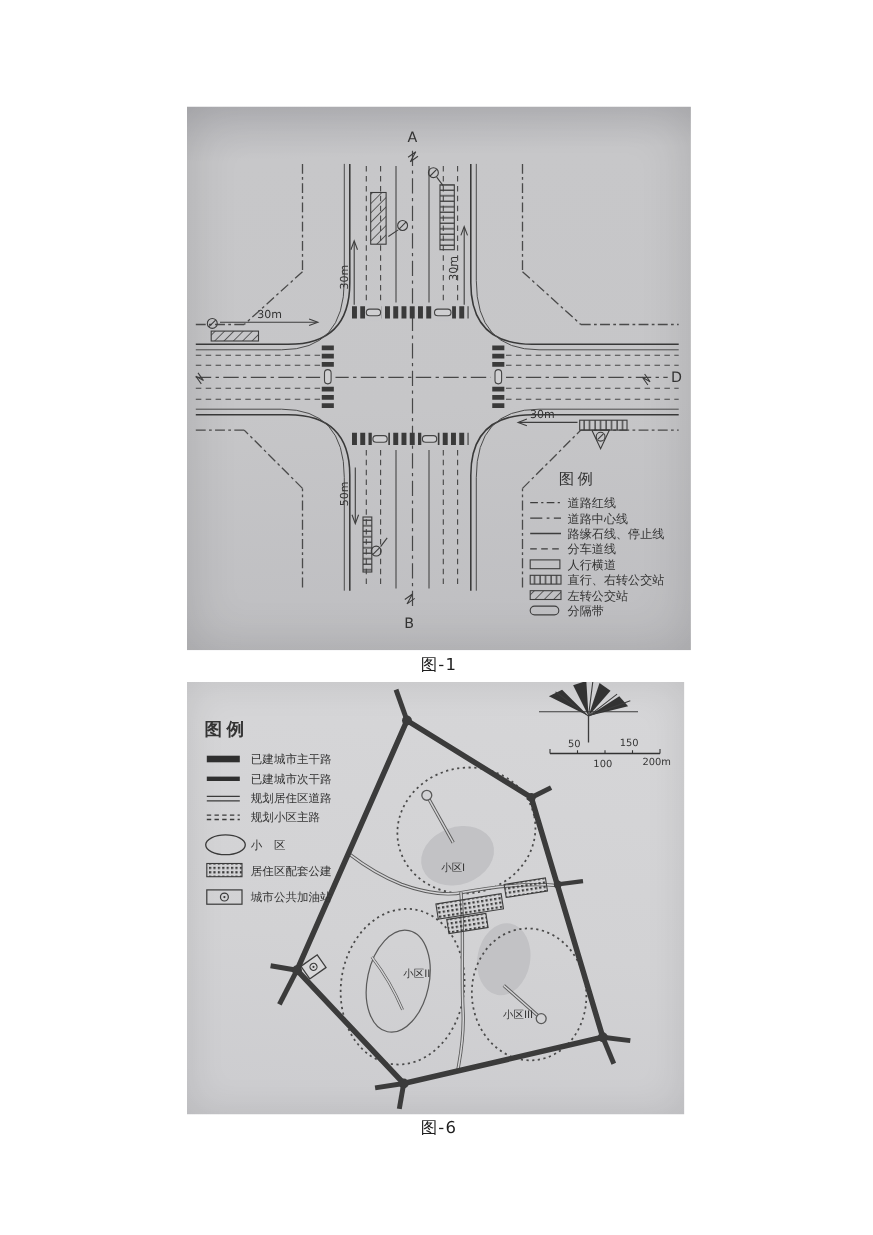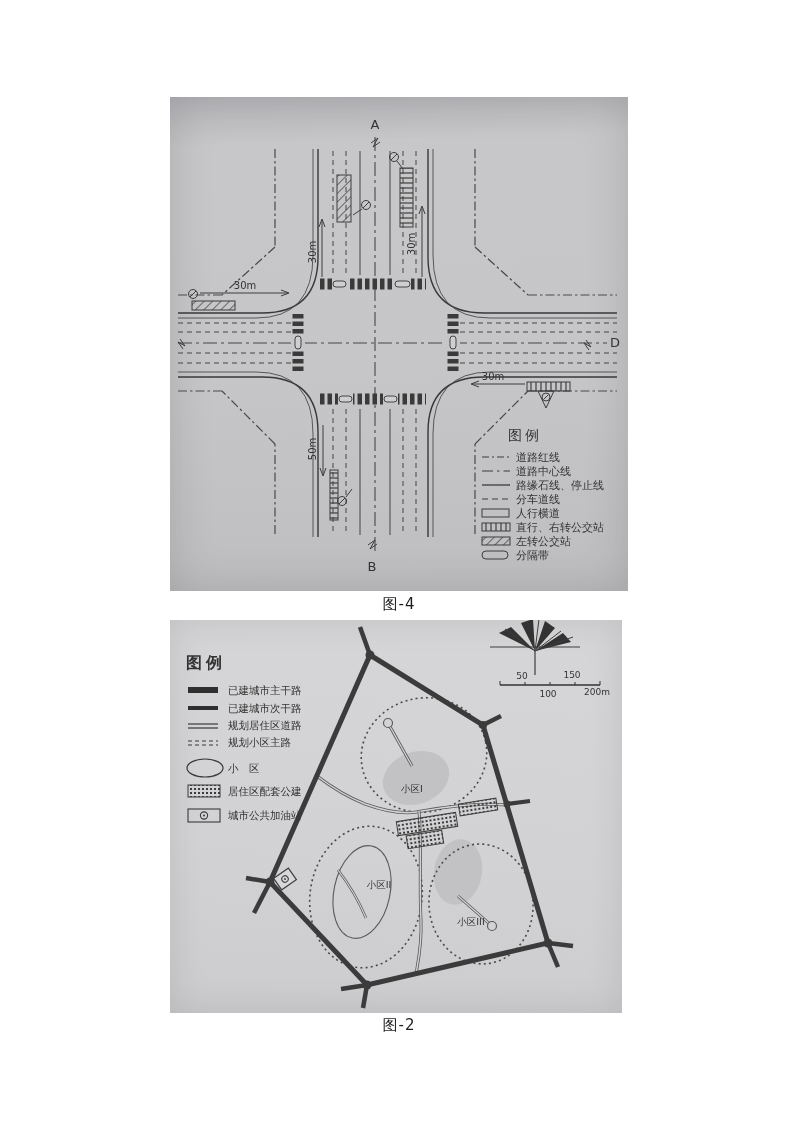--- a/index.html
+++ b/index.html
@@ -209,21 +209,21 @@
           <text x="346" y="392">路缘石线、停止线</text>
           <text x="346" y="406">分车道线</text>
           <text x="346" y="420">人行横道</text>
           <text x="346" y="434">直行、右转公交站</text>
           <text x="346" y="448">左转公交站</text>
           <text x="346" y="462">分隔带</text>
         </g>
       </g>
     </svg>
   </div>
-  <div class="caption cap1">图-4</div>
+  <div class="caption cap1">图-1</div>
 
   <div class="scan fig2">
     <svg width="452" height="393" viewBox="0 0 452 393">
       <defs>
         <pattern id="bldg" width="4" height="4" patternUnits="userSpaceOnUse">
           <rect x="0" y="0" width="2" height="2" fill="#3c3c3c"></rect>
         </pattern>
       </defs>
 
       <g fill="#c2c2c5">
@@ -346,15 +346,15 @@
           <text x="58" y="92">已建城市次干路</text>
           <text x="58" y="109">规划居住区道路</text>
           <text x="58" y="126">规划小区主路</text>
           <text x="58" y="152">小　区</text>
           <text x="58" y="175">居住区配套公建</text>
           <text x="58" y="199">城市公共加油站</text>
         </g>
       </g>
     </svg>
   </div>
-  <div class="caption cap2">图-2</div>
+  <div class="caption cap2">图-6</div>
 
 </div>
 
 </body></html>

